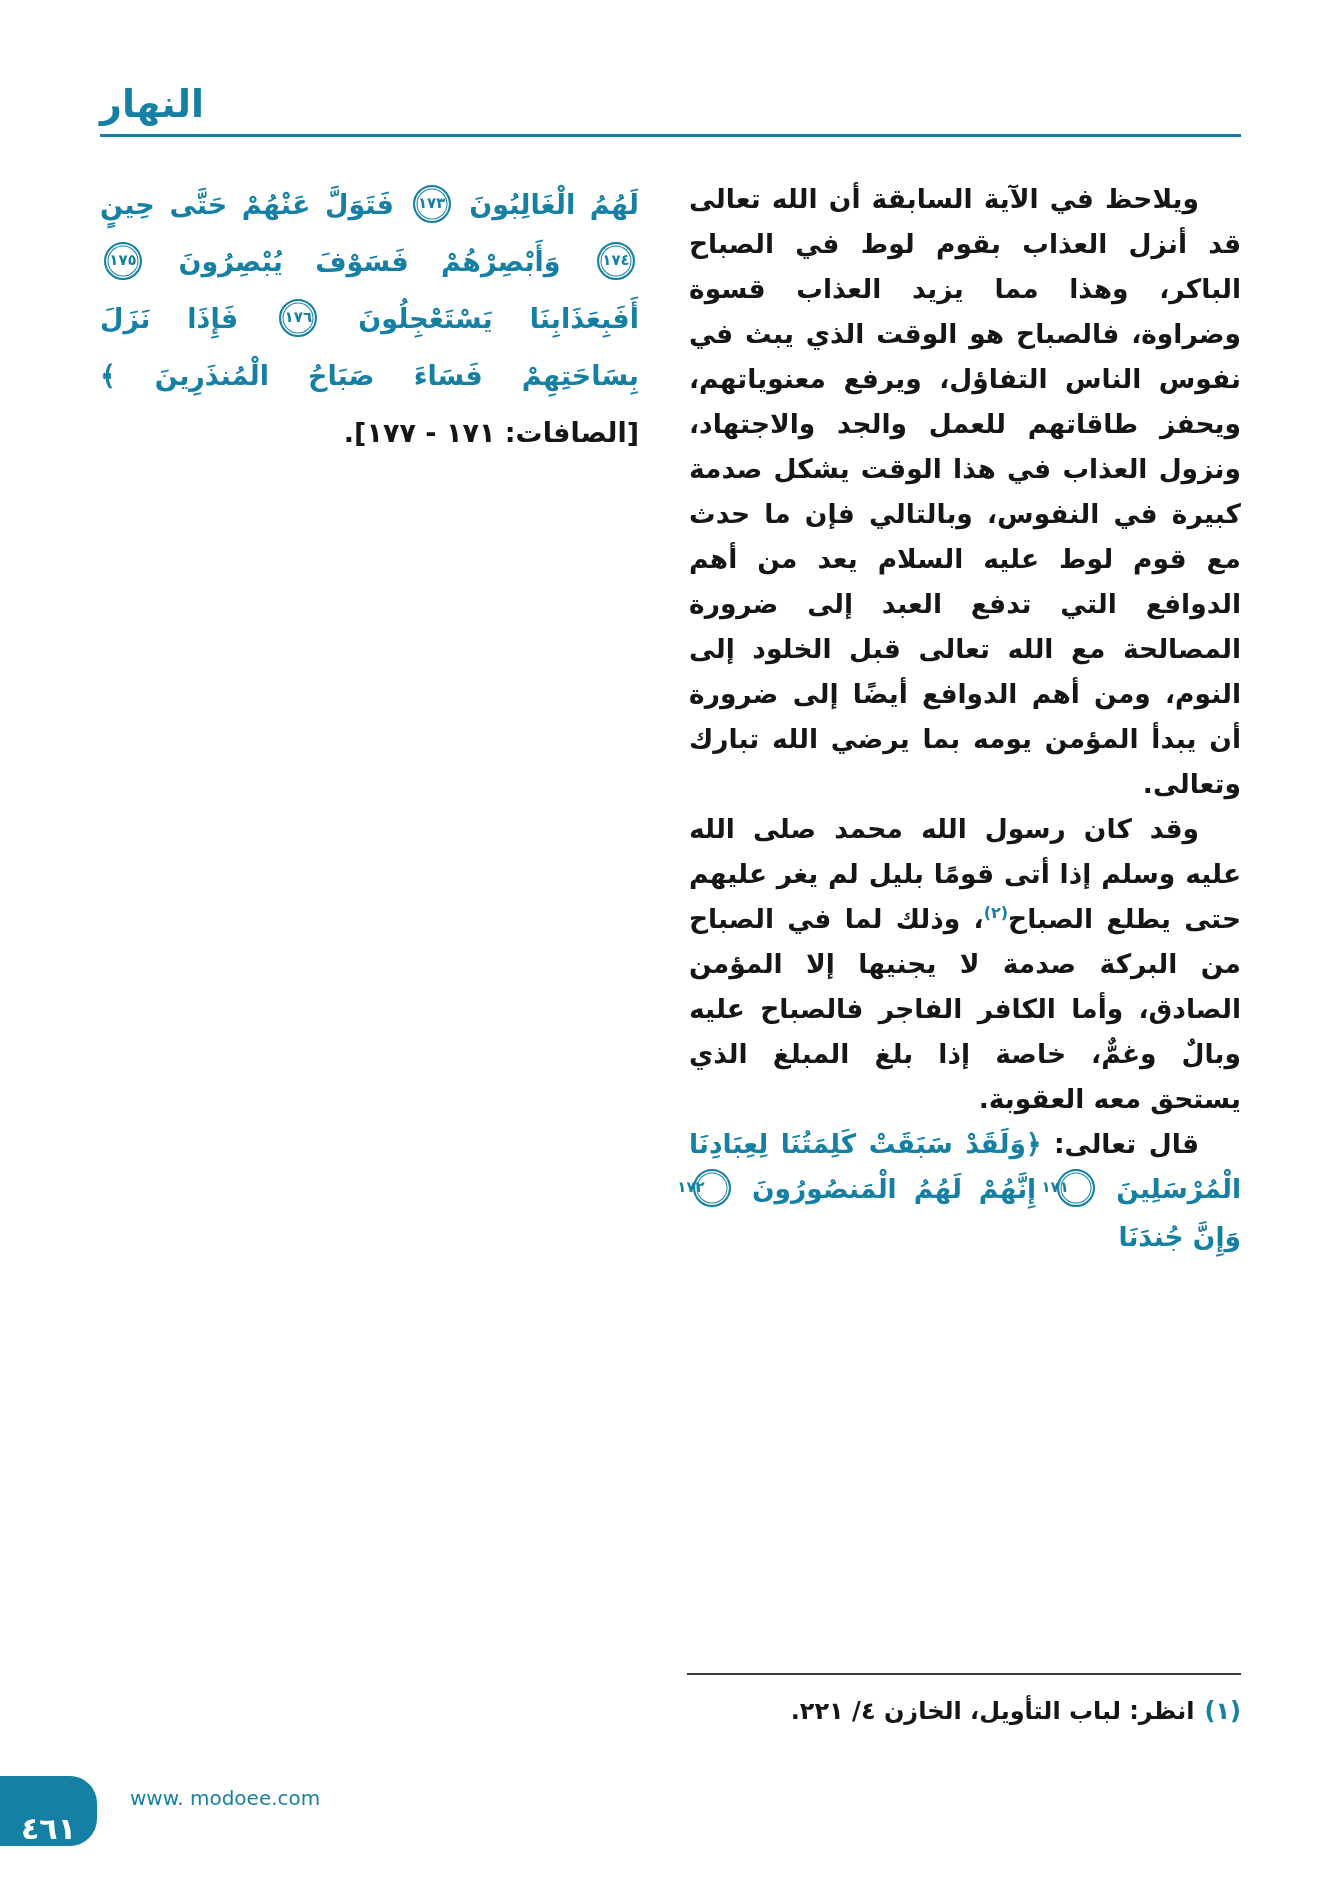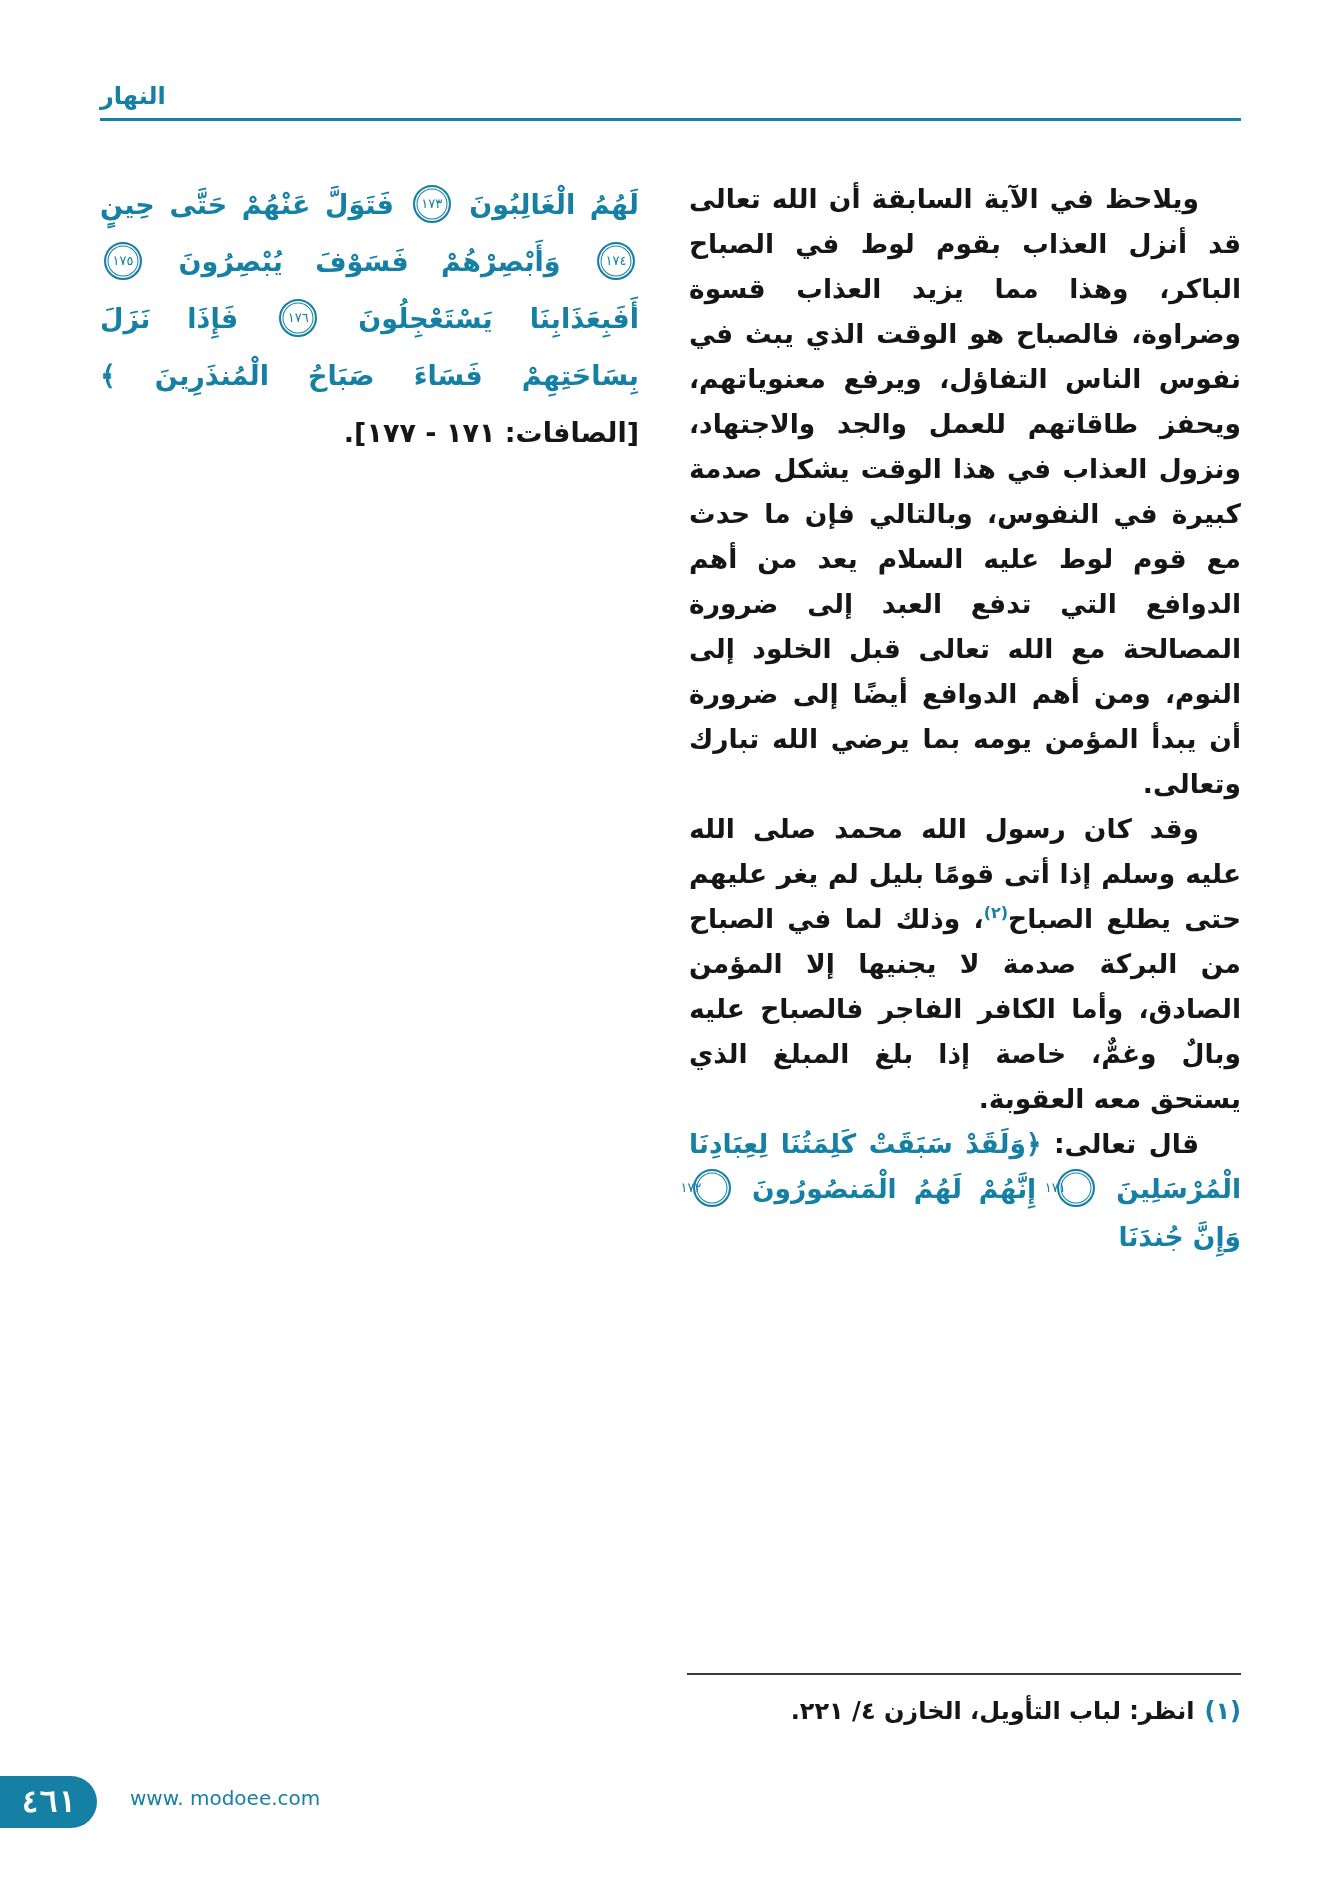--- a/index.html
+++ b/index.html
@@ -7,21 +7,21 @@
   .page {
     position:relative; width:1339px; height:1890px; background:#ffffff;
     font-family:"DejaVu Sans", sans-serif; overflow:hidden;
   }
   
   .header {
     position:absolute; top:82px; left:100px; right:98px;
     border-bottom:3px solid var(--accent); padding-bottom:8px;
   }
   .header-title {
-    color:var(--accent); font-size:24px; font-weight:bold; direction:rtl;
+    color:var(--accent); font-size:38px; font-weight:bold; direction:rtl;
     display:inline-block;
   }
   
   .content {
     position:absolute; top:176px; right:98px; left:100px;
     direction:rtl; display:flex; gap:50px; align-items:flex-start;
   }
   .main-col { flex:0 0 552px; width:552px; }
   .quran-col { flex:1; min-width:0; }
   .para {
@@ -31,43 +31,43 @@
   .para.indent { text-indent:42px; }
   .quran-para {
     margin:0; font-size:27px; line-height:57px; font-weight:700;
     color:var(--accent); text-align:justify;
   }
   .quran-inline { color:var(--accent);margin-top:12px; }
   .ref-text { color:var(--ink);margin-top:28px; }
   .verse-num {
     display:inline-flex; align-items:center; justify-content:center;
     width:34px; height:34px; border:2px solid var(--accent); border-radius:50%;
-    font-size:13px; font-weight:400; color:var(--accent);
+    font-size:15px; font-weight:700; color:var(--accent);
     vertical-align:middle; margin:4px 4px; line-height:1; position:relative; top:-3px;
     box-shadow:inset 0 0 0 1.5px #ffffff, inset 0 0 0 2.5px var(--accent);
   }
   .footref {
     color:var(--accent); font-size:16px; font-weight:700; line-height:0;
   }
   
   .footnotes {
     position:absolute; top:1650px; right:98px; width:554px;
     direction:rtl; border-top:2px solid #3a3a3a; padding-top:14px;margin-top:23px;
   }
   .footnote {
     font-size:24px; line-height:44px; font-weight:600; color:var(--ink);
     text-align:right;
   }
   .fn-marker { color:var(--accent); font-weight:700; margin-left:10px; }
   
   .page-badge {
-    position:absolute; left:0; top:1776px; width:97px; height:52px;
+    position:absolute; left:0; top:1776px; width:97px; height:70px;
     background:var(--accent); border-radius:0 27px 27px 0;
-    color:#ffffff; display:flex; align-items:center; justify-content:center;
-    font-size:30px; font-weight:700;font-family:Liberation Mono, monospace;
+    color:#ffffff; display:flex; align-items:flex-end; justify-content:center;
+    font-size:30px; font-weight:700;
   }
   .website {
     position:absolute; left:130px; top:1786px; color:var(--accent);
     font-size:20px; font-weight:400; direction:ltr;
   }
 </style>
 </head>
 <body>
 
 <div class="page">

